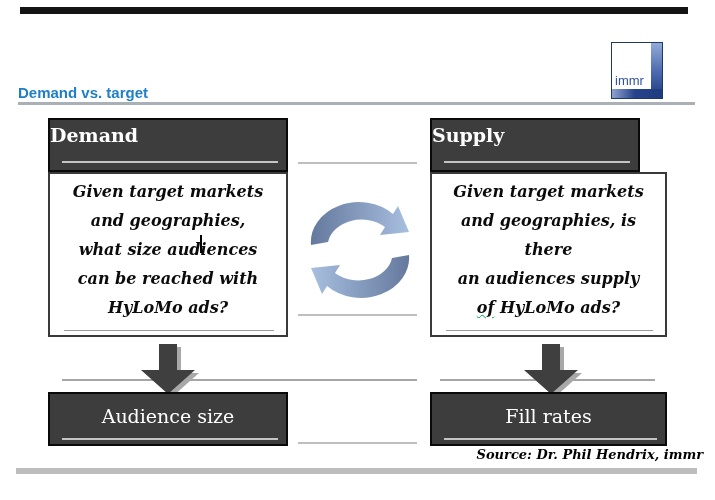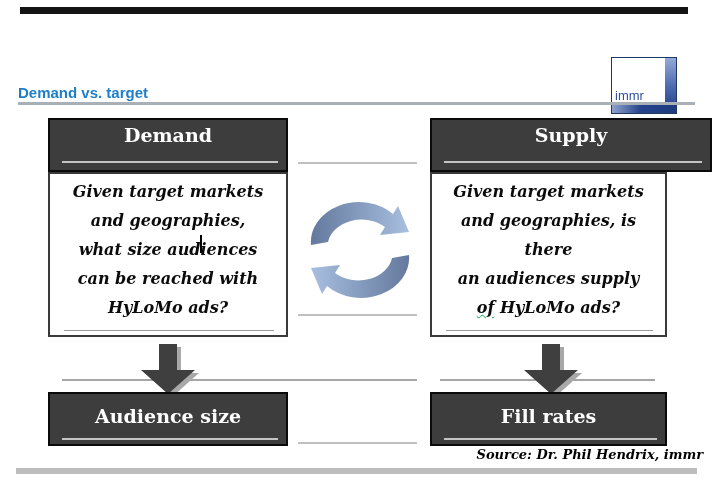--- a/index.html
+++ b/index.html
@@ -6,50 +6,50 @@
   .slide{position:relative;width:715px;height:500px;background:#ffffff;overflow:hidden;
          font-family:"Liberation Sans",sans-serif;}
 
   .top-bar{position:absolute;left:20px;top:7px;width:668px;height:7px;background:#141414;}
   .bottom-bar{position:absolute;left:16px;top:468px;width:681px;height:6px;background:#BDBDBD;}
 
   .page-title{position:absolute;left:18px;top:84px;font-size:15px;font-weight:bold;color:#1E7FC8;}
   .title-rule{position:absolute;left:18px;top:102px;width:677px;height:3px;background:#A9B0B6;}
 
   
-  .logo{position:absolute;left:611px;top:42px;width:66px;height:57px;background:#fff;
-        border:1px solid #203864;box-sizing:border-box;margin-top:15px;}
+  .logo{position:absolute;left:611px;top:42px;width:52px;height:57px;background:#fff;
+        border:1px solid #203864;box-sizing:border-box;}
   .logo-right{position:absolute;right:0;top:0;width:11px;height:100%;
         background:linear-gradient(180deg,#93ABD9 0%,#4A66AC 55%,#1F3C80 100%);}
   .logo-bottom{position:absolute;left:0;bottom:0;width:100%;height:9px;
         background:linear-gradient(90deg,#8FA3CF 0%,#27438C 45%,#1F3C80 100%);}
   .logo-text{position:absolute;left:3px;bottom:10px;font-size:13px;color:#3050A0;}
 
   
   .hdr-box{position:absolute;top:118px;height:54px;background:#3D3D3D;border:2px solid #0a0a0a;
-        box-sizing:border-box;color:#fff;text-align:center;
+        box-sizing:border-box;color:#fff;
         font-family:"DejaVu Serif",serif;font-weight:bold;font-size:19px;padding-top:4px;}
   .hdr-box .inner-line{position:absolute;left:12px;right:8px;bottom:7px;height:2px;background:#C4C4C4;}
   .hdr-demand{left:48px;width:240px;}
-  .hdr-supply{left:430px;width:282px;}
+  .hdr-supply{left:430px;width:210px;}
 
   .txt-box{position:absolute;top:172px;height:165px;background:#fff;border:2px solid #3a3a3a;
         box-sizing:border-box;text-align:center;color:#0b0b0b;
         font-family:"DejaVu Serif",serif;font-style:italic;font-weight:bold;
         font-size:16px;line-height:29px;padding-top:3px;}
   .txt-demand{left:48px;width:240px;}
   .txt-supply{left:430px;width:237px;}
   .txt-box .inner-line{position:absolute;left:14px;right:12px;bottom:4px;height:1px;background:#9a9a9a;}
   .squiggle{text-decoration-line:underline;text-decoration-style:wavy;
         text-decoration-color:#00A84F;text-decoration-thickness:1px;}
   .text-cursor{position:absolute;left:200px;top:235px;width:2px;height:18px;background:#000;}
 
   .res-box{position:absolute;top:392px;height:54px;background:#3D3D3D;border:2px solid #0a0a0a;
         box-sizing:border-box;color:#fff;text-align:center;
-        font-family:"DejaVu Serif",serif;font-weight:bold;font-size:19px;padding-top:11px;}
+        font-family:"DejaVu Serif",serif;font-weight:normal;font-size:19px;padding-top:11px;}
   .res-box .inner-line{position:absolute;left:12px;right:8px;bottom:4px;height:2px;background:#C4C4C4;}
   .res-demand{left:48px;width:240px;}
   .res-supply{left:430px;width:237px;text-align:center;}
 
   
   .rule{position:absolute;height:2px;background:#BFBFBF;}
   .rule-hdr-gap{left:298px;top:162px;width:119px;}
   .rule-mid-gap{left:298px;top:314px;width:119px;}
   .rule-arrow-left{left:62px;top:379px;width:355px;background:#A6A6A6;}
   .rule-arrow-right{left:440px;top:379px;width:215px;background:#A6A6A6;}

